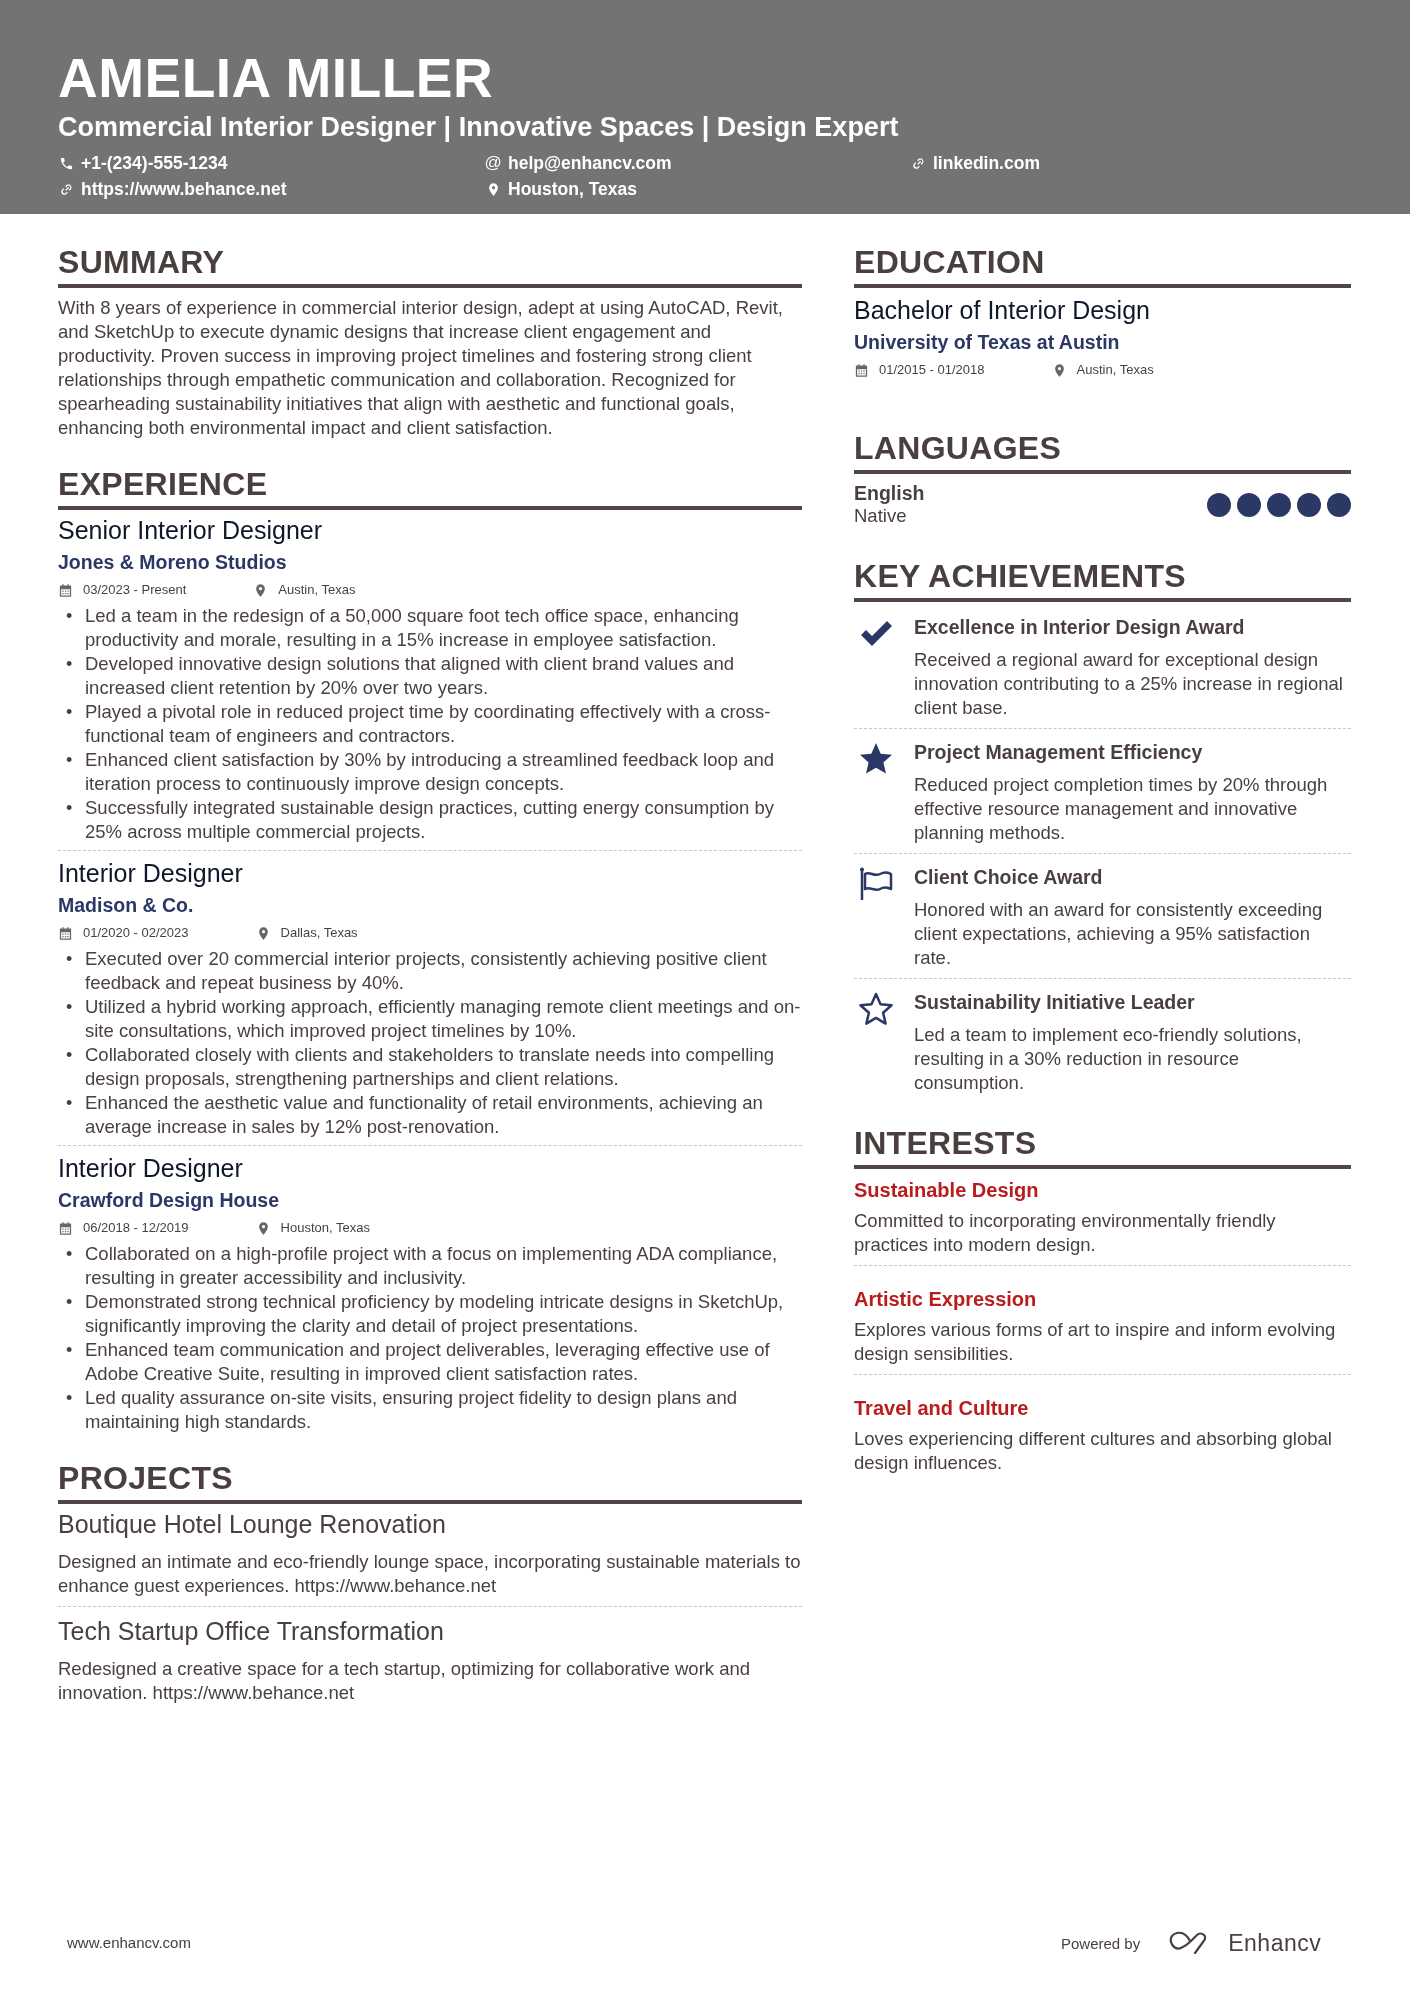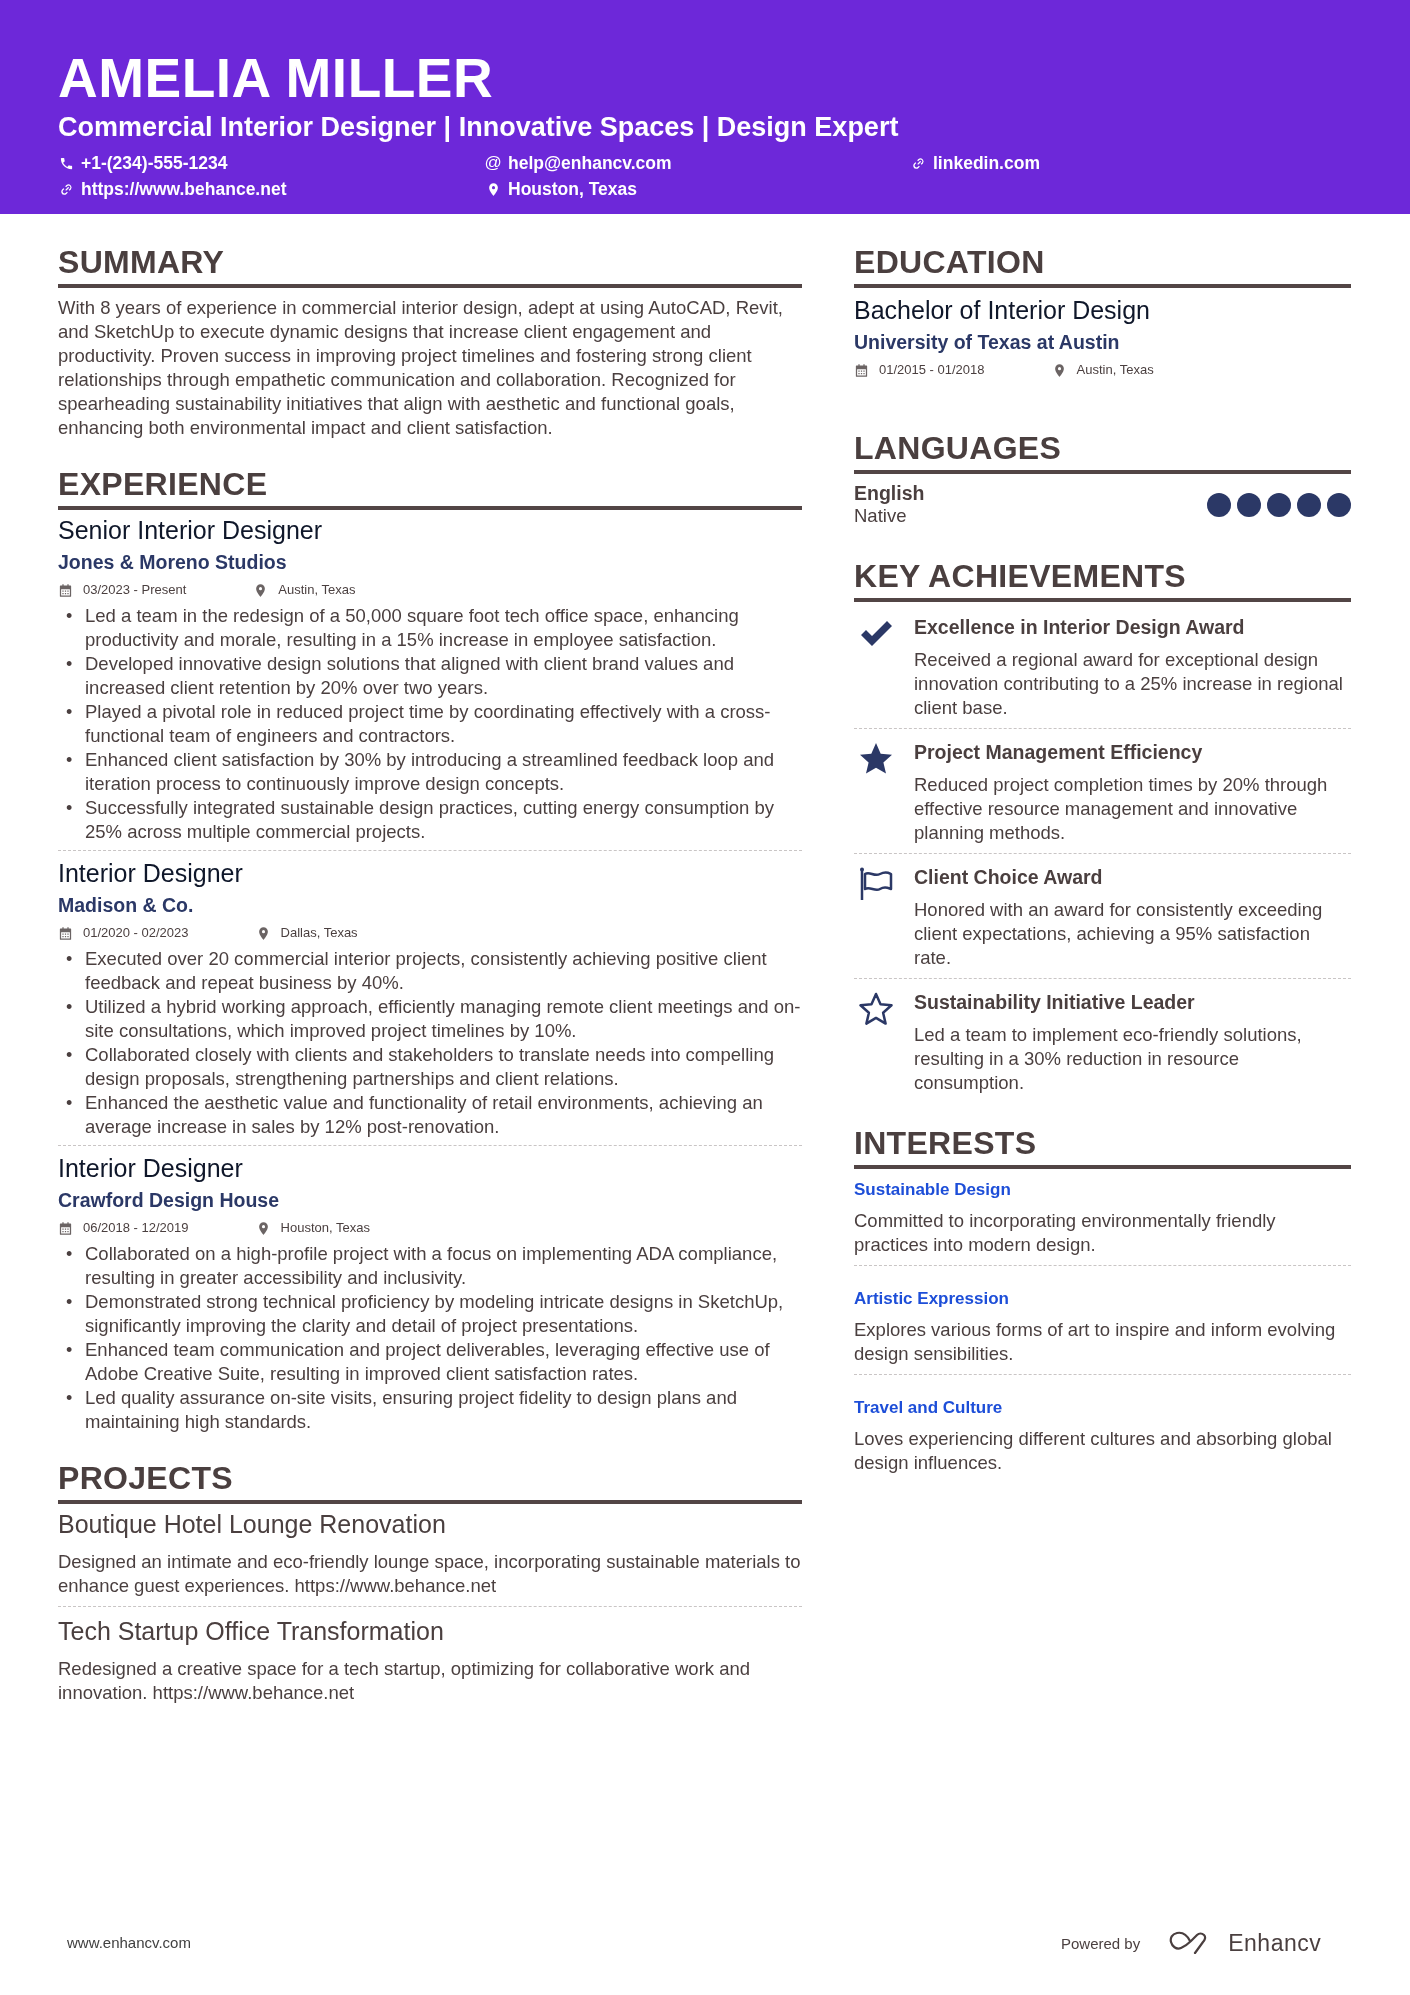--- a/index.html
+++ b/index.html
@@ -1,19 +1,19 @@
 <!DOCTYPE html>
 <html><head>
 <meta charset="utf-8">
 <style>
   * { box-sizing: border-box; margin: 0; padding: 0; }
   html, body { width: 1410px; height: 1995px; background: #ffffff; }
   body { font-family: "Liberation Sans", "DejaVu Sans", sans-serif; color: #4a3f3f; position: relative; overflow: hidden; }
 
-  .header { position: absolute; left: 0; top: 0; width: 1410px; height: 214px; background: #6d28d9; color: #ffffff; padding: 46px 58px 0 58px; }
+  .header { position: absolute; left: 0; top: 0; width: 1410px; height: 214px; background: #737373; color: #ffffff; padding: 46px 58px 0 58px; }
   .name { font-size: 55px; font-weight: bold; line-height: 64px; letter-spacing: 0.5px; }
   .subtitle { font-size: 27px; font-weight: bold; line-height: 34px; margin-top: 0px; }
   .contacts { display: grid; grid-template-columns: 427px 425px 300px; row-gap: 4px; margin-top: 8px; }
   .contact { display: flex; align-items: center; font-size: 17.5px; font-weight: bold; line-height: 22px; }
   .contact .ic { width: 16px; height: 16px; margin-right: 7px; display: inline-flex; align-items: center; justify-content: center; }
   .contact svg { width: 15px; height: 15px; fill: #ffffff; }
 
   .col-left { position: absolute; left: 58px; top: 244px; width: 744px; }
   .col-right { position: absolute; left: 854px; top: 244px; width: 497px; }
 
@@ -48,21 +48,21 @@
 
   .ach { display: flex; padding: 10px 0 8px 0; }
   .ach + .ach { border-top: 1px dashed #c9c5c5; }
   .ach-icon { width: 60px; flex: none; padding-left: 4px; padding-top: 2px; }
   .ach-icon svg { width: 36px; height: 36px; }
   .ach-title { font-size: 19.5px; font-weight: bold; color: #4a3f3f; line-height: 26px; margin-bottom: 8px; }
   .ach-desc { font-size: 18.5px; line-height: 24px; color: #4a3f3f; }
 
   .interest { padding: 4px 0 8px 0; }
   .interest + .interest { border-top: 1px dashed #c9c5c5; padding-top: 20px; }
-  .interest-title { font-size: 17px; font-weight: bold; color: #1d4ed8; line-height: 26px; margin-bottom: 6px; }
+  .interest-title { font-size: 20px; font-weight: bold; color: #b91c1c; line-height: 26px; margin-bottom: 6px; }
 
   .footer-left { position: absolute; left: 67px; top: 1934px; font-size: 15px; color: #404040; }
   .footer-right { position: absolute; left: 1061px; top: 1928px; display: flex; align-items: center; }
   .powered { font-size: 15px; color: #4a3f3f; margin-right: 28px; }
   .brand-logo svg { width: 48px; height: 26px; margin-right: 12px; }
   .brand-name { font-size: 23px; color: #4a3f3f; letter-spacing: 0.5px; }
 </style>
 </head>
 <body>
 

